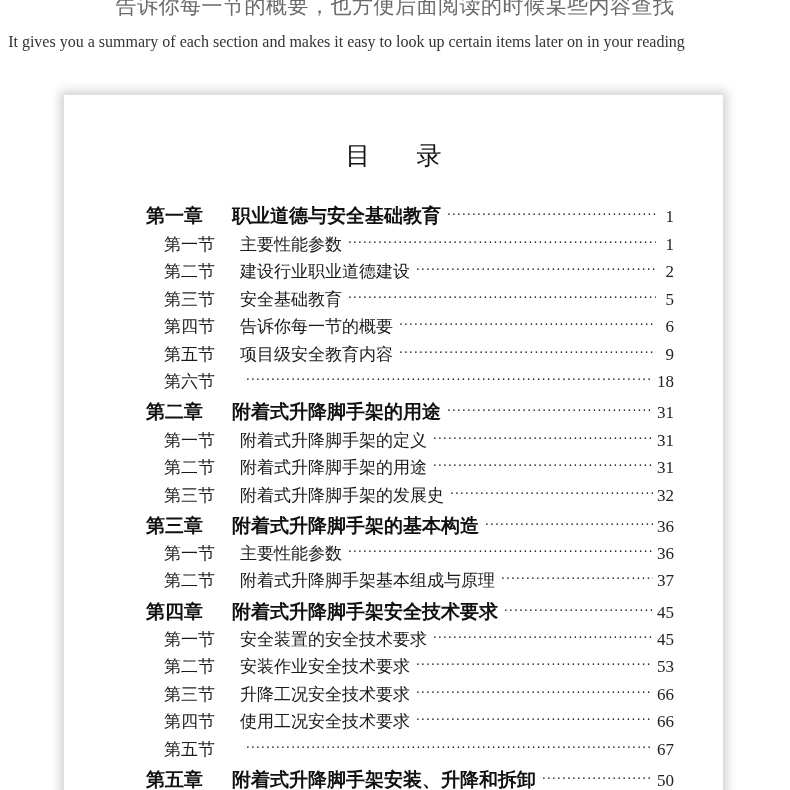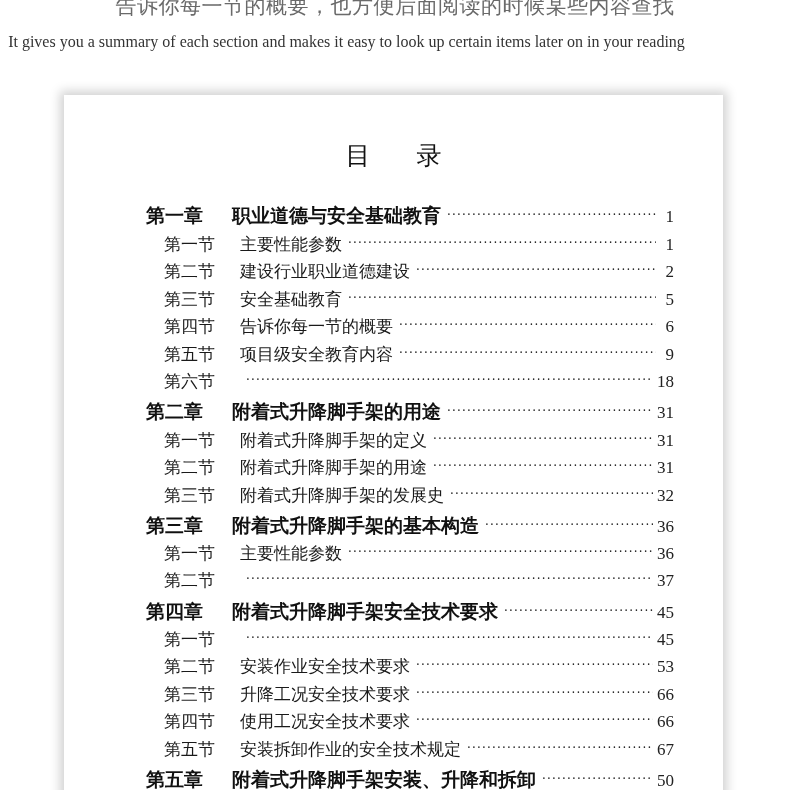--- a/index.html
+++ b/index.html
@@ -200,32 +200,34 @@
       <span class="page-num">36</span>
     </div>
     <div class="toc-row section" style="top:339px">
       <span class="num">第一节</span>
       <span class="label">主要性能参数</span>
       <span class="leader"></span>
       <span class="page-num">36</span>
     </div>
     <div class="toc-row section" style="top:366px">
       <span class="num">第二节</span>
+      <span class="label">附着式升降脚手架基本组成与原理</span>
       <span class="leader"></span>
       <span class="page-num">37</span>
     </div>
 
     <div class="toc-row chapter" style="top:396px">
       <span class="num">第四章</span>
       <span class="label">附着式升降脚手架安全技术要求</span>
       <span class="leader"></span>
       <span class="page-num">45</span>
     </div>
     <div class="toc-row section" style="top:425px">
       <span class="num">第一节</span>
+      <span class="label">安全装置的安全技术要求</span>
       <span class="leader"></span>
       <span class="page-num">45</span>
     </div>
     <div class="toc-row section" style="top:452px">
       <span class="num">第二节</span>
       <span class="label">安装作业安全技术要求</span>
       <span class="leader"></span>
       <span class="page-num">53</span>
     </div>
     <div class="toc-row section" style="top:480px">
@@ -235,21 +237,20 @@
       <span class="page-num">66</span>
     </div>
     <div class="toc-row section" style="top:507px">
       <span class="num">第四节</span>
       <span class="label">使用工况安全技术要求</span>
       <span class="leader"></span>
       <span class="page-num">66</span>
     </div>
     <div class="toc-row section" style="top:535px">
       <span class="num">第五节</span>
-      <span class="label">安装拆卸作业的安全技术规定</span>
       <span class="leader"></span>
       <span class="page-num">67</span>
     </div>
 
     <div class="toc-row chapter" style="top:564px">
       <span class="num">第五章</span>
       <span class="label">附着式升降脚手架安装、升降和拆卸</span>
       <span class="leader"></span>
       <span class="page-num">50</span>
     </div>

